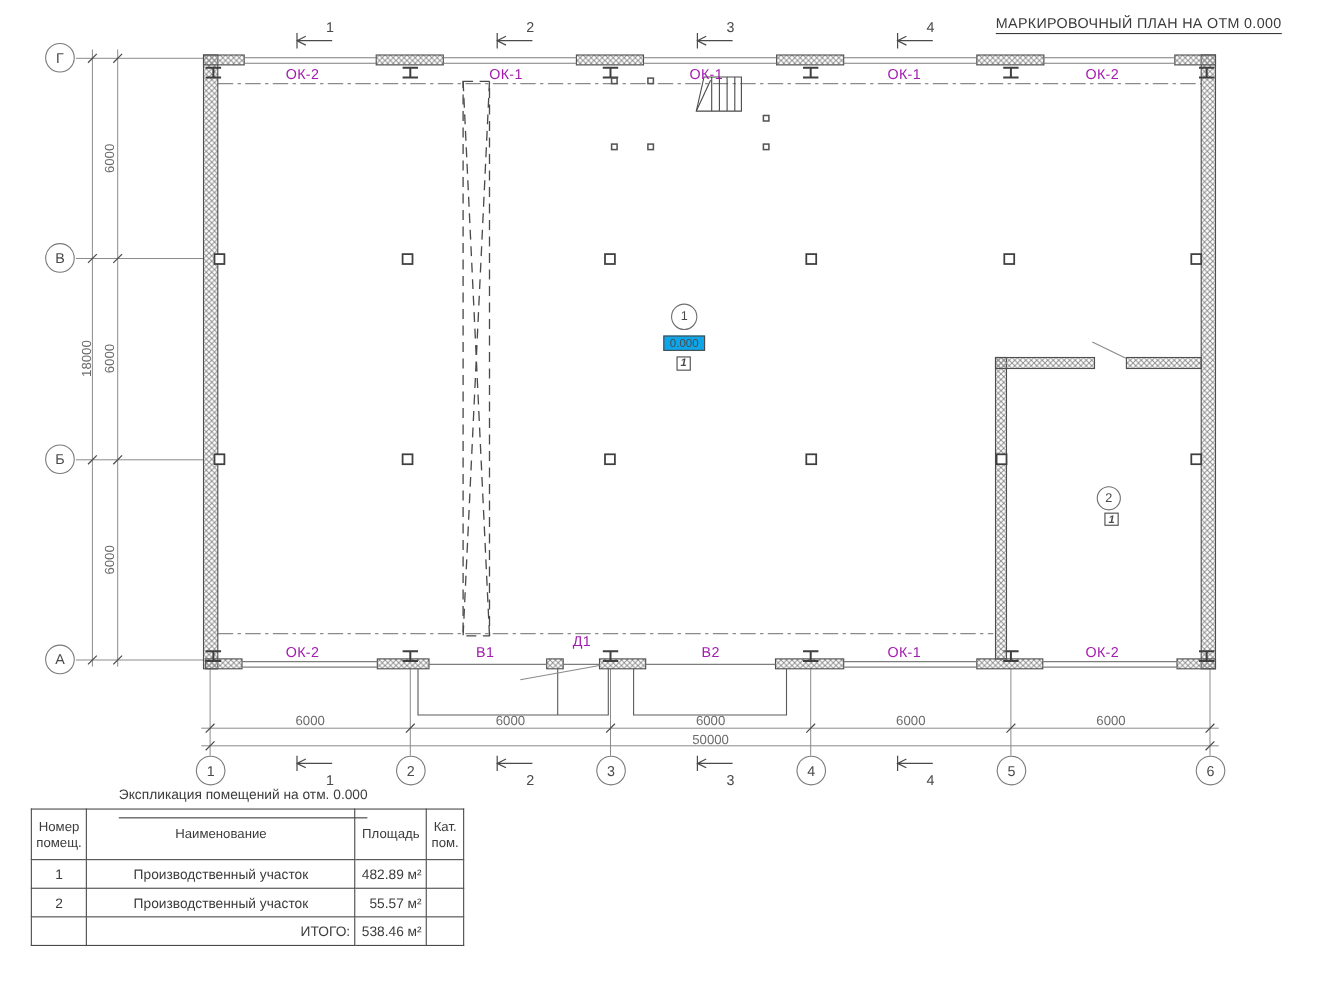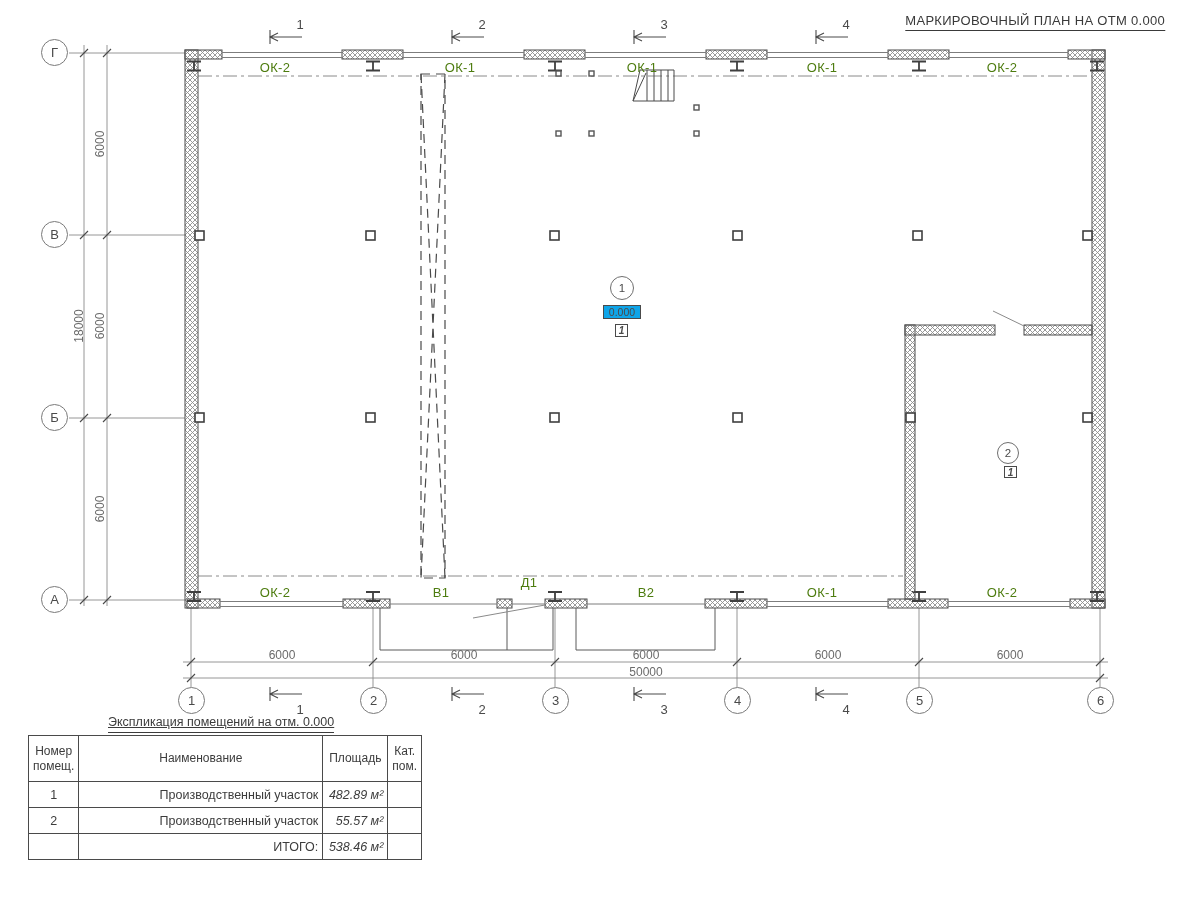--- a/index.html
+++ b/index.html
@@ -6,40 +6,40 @@
   .canvas{position:relative;width:1200px;height:900px;background:#ffffff;overflow:hidden;
           font-family:"Liberation Sans",sans-serif;color:#3c3c3c;}
   .abs{position:absolute;}
   .ctr{transform:translateX(-50%);white-space:nowrap;}
   .drawing-title{position:absolute;top:13px;left:1165px;transform:translateX(-100%);
      font-size:13px;letter-spacing:.3px;color:#3a3a3a;border-bottom:1px solid #3a3a3a;
      padding-bottom:2px;white-space:nowrap;}
   .axc{position:absolute;width:27px;height:27px;border:1px solid #7a7a7a;border-radius:50%;
      background:#fff;display:flex;align-items:center;justify-content:center;
      font-size:13px;color:#4a4a4a;box-sizing:border-box;}
-  .wlabel{position:absolute;font-size:13px;color:#4d7c0f;letter-spacing:.3px;}
+  .wlabel{position:absolute;font-size:13px;color:#a21caf;letter-spacing:.3px;}
   .dim{position:absolute;font-size:12px;color:#6b6b6b;}
   .dimv{position:absolute;font-size:12px;color:#6b6b6b;transform:translate(-50%,-50%) rotate(-90deg);white-space:nowrap;}
   .secnum{position:absolute;font-size:13px;color:#4a4a4a;}
   .rmcircle{position:absolute;border:1px solid #6f6f6f;border-radius:50%;background:#fff;
      display:flex;align-items:center;justify-content:center;font-size:11.5px;color:#4a4a4a;box-sizing:border-box;}
   .elevbox{position:absolute;border:1px solid #4a4a4a;background:#0ea5e9;display:flex;align-items:center;
      justify-content:center;font-size:10.5px;color:#4a4a4a;box-sizing:border-box;}
   .catbox{position:absolute;border:1px solid #4a4a4a;background:#fff;display:flex;align-items:center;
      justify-content:center;font-size:10px;font-style:italic;font-weight:bold;color:#4a4a4a;box-sizing:border-box;}
   .expl-title{position:absolute;left:108px;top:715px;font-size:12.5px;color:#3c3c3c;
-     border-bottom:1px solid #3c3c3c;padding-bottom:3px;text-decoration:underline;}
+     border-bottom:1px solid #3c3c3c;padding-bottom:14px;}
   table.expl{position:absolute;left:28px;top:735px;border-collapse:collapse;table-layout:fixed;
      font-size:12.5px;color:#3c3c3c;}
   table.expl td,table.expl th{border:1px solid #4a4a4a;font-weight:normal;padding:0 4px;
      overflow:hidden;box-sizing:border-box;}
   table.expl th{white-space:pre-line;text-align:center;font-size:12px;line-height:1.25;}
   td.cnum{text-align:center;}
-  td.cname{text-align:right;padding-left:8px;}
-  td.carea{text-align:right;padding-right:8px;white-space:nowrap;font-style:italic;}
+  td.cname{text-align:center;padding-left:8px;}
+  td.carea{text-align:right;padding-right:8px;white-space:nowrap;}
   td.citogo{text-align:right;padding-right:6px;}
 </style>
 </head>
 <body>
 
 <div class="canvas">
 
   <div class="drawing-title">МАРКИРОВОЧНЫЙ ПЛАН НА ОТМ 0.000</div>
 
   <svg class="abs" style="left:0;top:0" width="1200" height="900" viewBox="0 0 1200 900">

